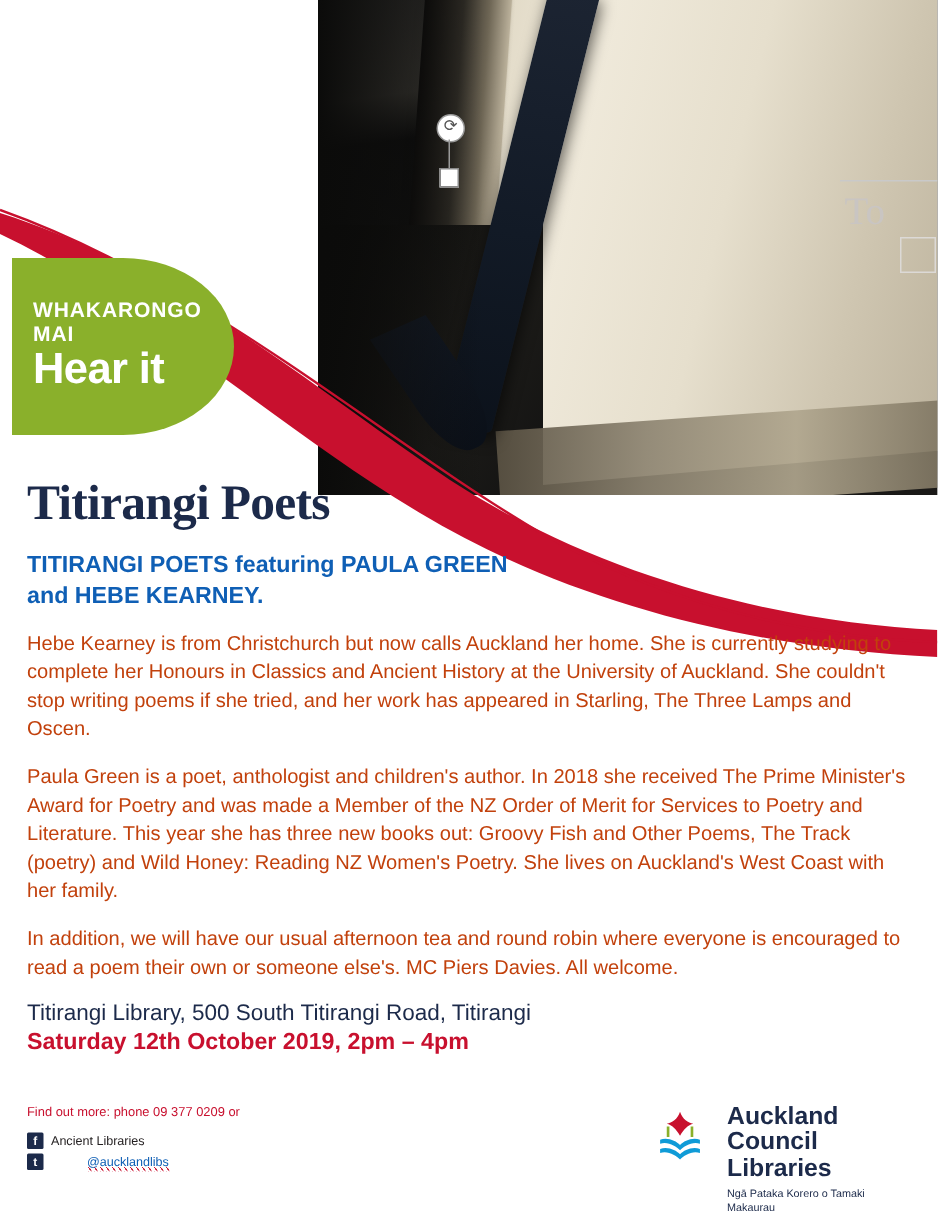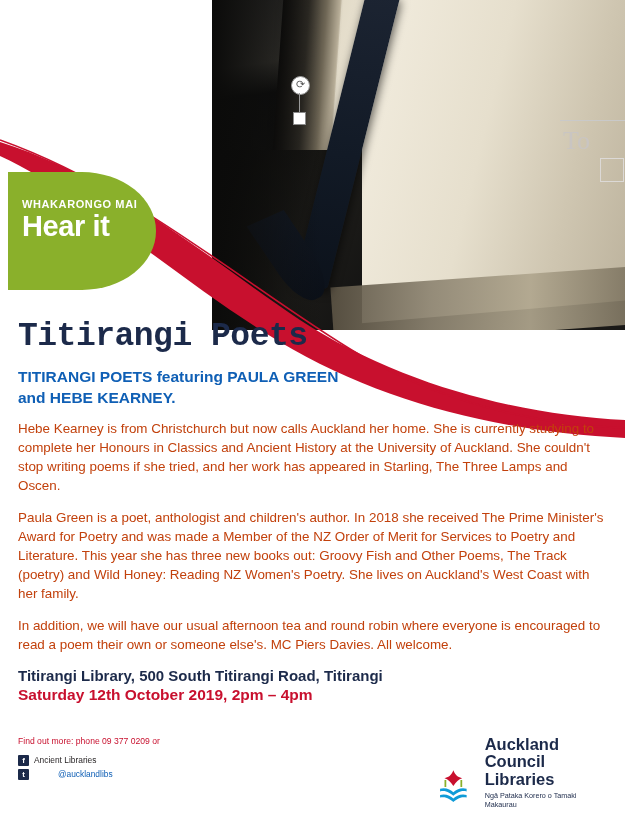--- a/index.html
+++ b/index.html
@@ -193,21 +193,21 @@
     border-radius: 0 74px 74px 0 / 0 59px 59px 0;
     color: #ffffff;
     overflow: hidden;
   }
   .hear-circle-inner {
     position: absolute;
     left: 14px;
     top: 26px;
   }
   .hear-kicker {
-    font-size: 11px;
+    font-size: 14px;
     letter-spacing: .6px;
     font-weight: 700;
     margin-bottom: 2px;
   }
   .hear-title {
     font-size: 29px;
     font-weight: 700;
     line-height: 1;
     letter-spacing: -0.4px;
   }
@@ -218,40 +218,40 @@
     left: 18px;
     top: 318px;
     width: 590px;
   }
   .main-title {
     font-size: 33px;
     font-weight: 700;
     color: #1c2a4a;
     letter-spacing: -0.5px;
     margin: 0 0 12px 0;
-    font-family: Liberation Mono, monospace;
+    font-family: Liberation Serif, serif;
   }
   .subtitle {
     color: #0f5fb5;
     font-size: 15.5px;
     font-weight: 700;
     line-height: 1.35;
     margin: 0 0 10px 0;
     max-width: 430px;
   }
   p.body {
     font-size: 13.4px;
     line-height: 1.42;
     margin: 0 0 13px 0;
     color: #c2410c;
   }
 
   .venue {
     font-size: 15px;
-    font-weight: 700;
+    font-weight: 400;
     color: #1c2a4a;
     margin: 8px 0 2px 0;
   }
   .datetime {
     font-size: 15.5px;
     font-weight: 700;
     color: #c8102e;
     margin: 0 0 10px 0;
   }
 
@@ -292,21 +292,21 @@
     border-radius: 1px;
   }
   .sq-icon.tw { background: #1c2a4a; }
   .twitter-handle { color: #0f5fb5; }
 
   .logo-block {
     position: absolute;
     left: 415px;
     top: 0;
     display: flex;
-    align-items: flex-end;
+    align-items: flex-start;
     gap: 11px;
   }
   .logo-text-main {
     font-size: 16.5px;
     font-weight: 700;
     color: #1c2a4a;
     line-height: 1.05;
   }
   .logo-text-sub {
     font-size: 7.2px;

